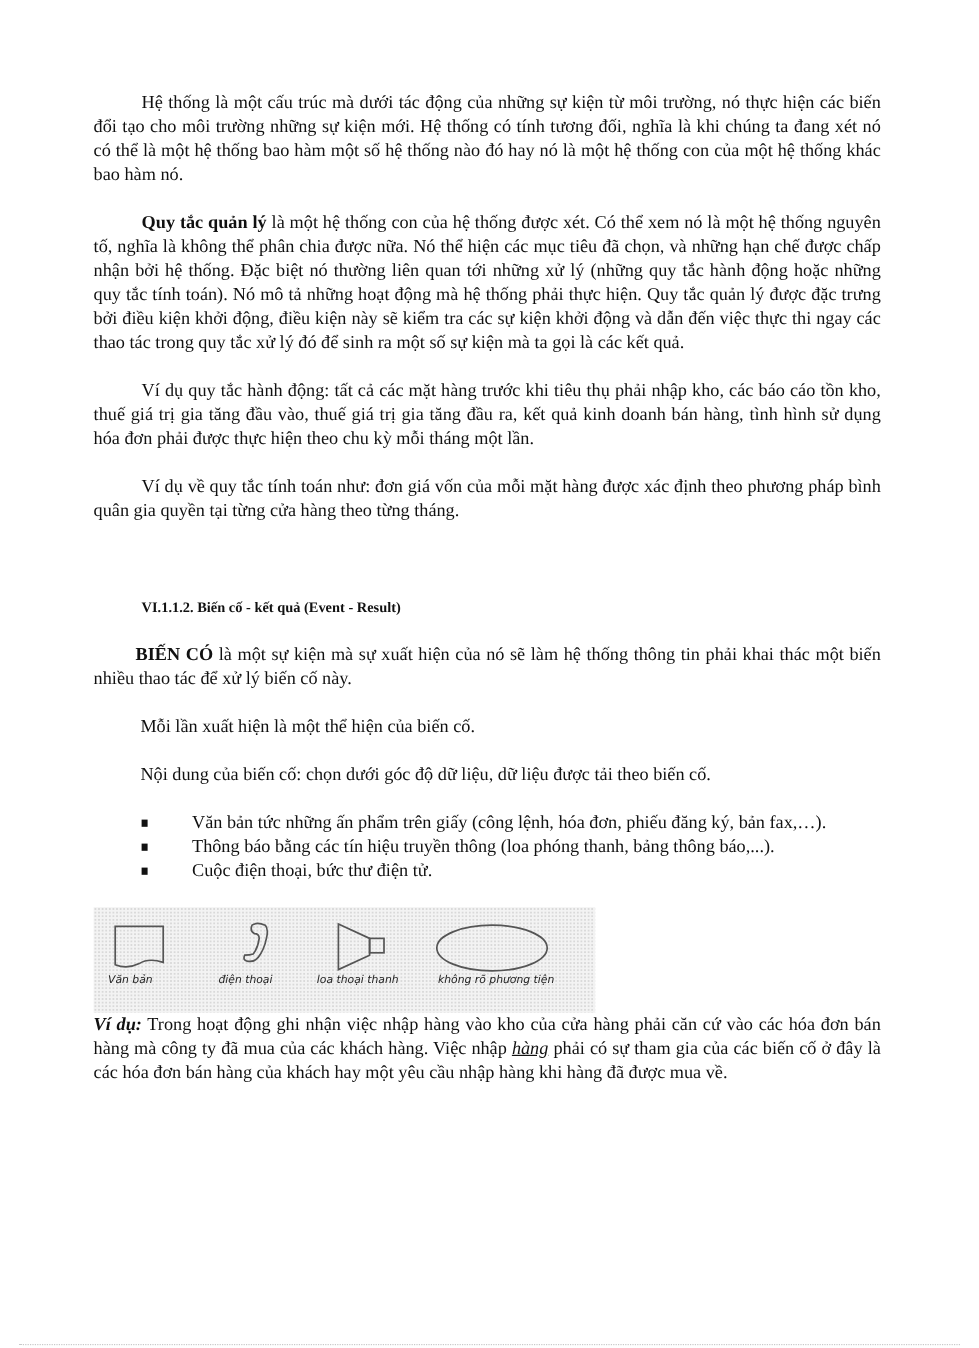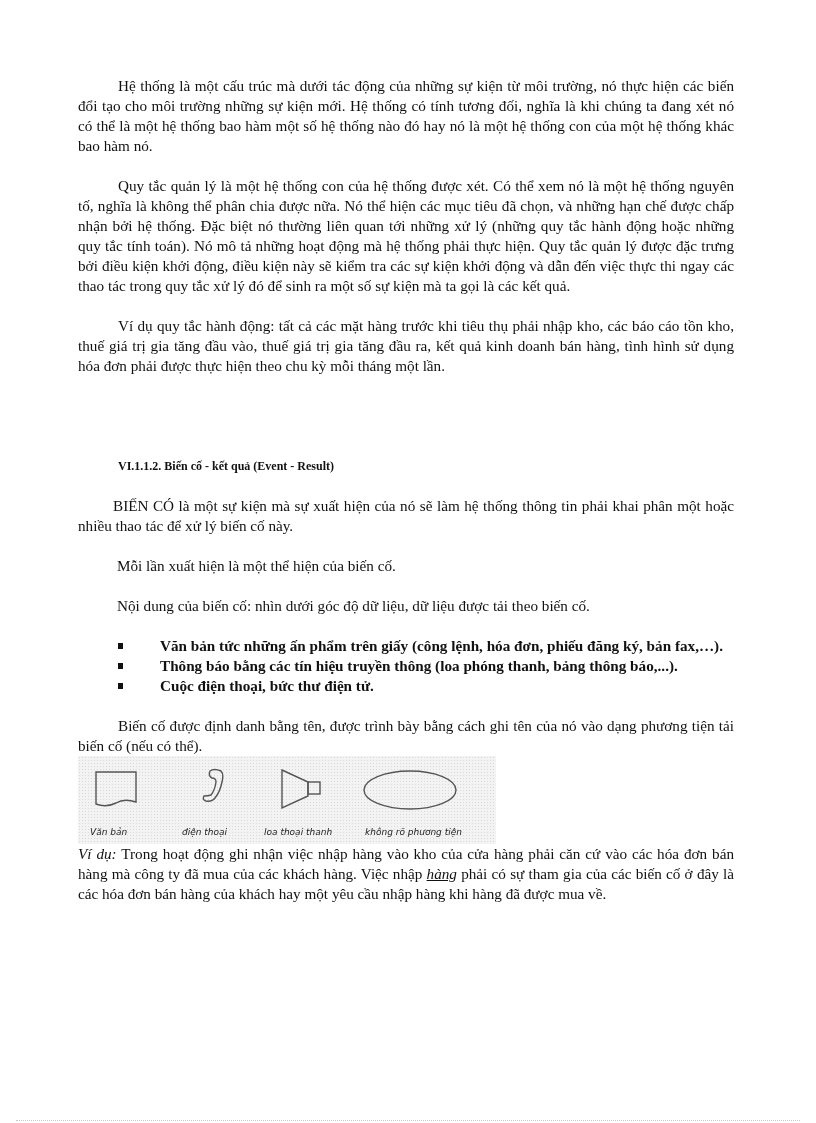--- a/index.html
+++ b/index.html
@@ -9,80 +9,80 @@
     color: #111111; font-size: 15.2px; line-height: 20px;
   }
   .page { position: absolute; left: 78px; top: 76px; width: 656px; }
   p { margin: 0; text-align: justify; }
   .indent { text-indent: 40px; }
   .gap { height: 20px; }
   .gap-lg { height: 60px; }
   .heading { font-weight: bold; padding-left: 40px; margin: 0; font-size: 12px; }
   .bienco { text-indent: 35px; }
   .para-ind { padding-left: 39px; }
-  ul.bullets { list-style: none; margin: 0; padding: 0; font-weight: bold; }
+  ul.bullets { list-style: none; margin: 0; padding: 0; }
   ul.bullets li { position: relative; padding-left: 62px; text-indent: 20px; }
   ul.bullets li .bullet {
     position: absolute; left: 40px; top: 7px; width: 5px; height: 6px; background: #111;
     text-indent: 0;
   }
   .diagram {
     position: relative; width: 418px; height: 88px; margin-top: 0;
     background-color: #f3f3f3;
     background-image: radial-gradient(#d9d9d9 0.6px, transparent 0.7px);
     background-size: 3px 3px;
   }
   .shape { position: absolute; }
   .shape-label {
-    position: absolute; top: 66px; font-family: "DejaVu Sans", sans-serif;
+    position: absolute; top: 51px; font-family: "DejaVu Sans", sans-serif;
     font-style: italic; font-size: 9px; color: #222; white-space: nowrap;
   }
   .footer-line {
     position: absolute; left: 16px; right: 16px; top: 1120px; height: 0;
     border-top: 1px dotted #c9c9c9;
   }
-  b.term { font-weight: normal; }
+  b.term { font-weight: bold; }
   i.em { font-style: italic; text-decoration: underline; }
 </style>
 </head>
 <body>
 
 <div class="page">
 
   <p class="indent">Hệ thống là một cấu trúc mà dưới tác động của những  sự kiện từ môi trường, nó thực hiện các biến đổi tạo cho môi trường những sự kiện mới. Hệ thống có tính tương đối, nghĩa là khi chúng ta đang xét nó có thể là một hệ thống bao hàm một số hệ thống nào đó hay nó là một hệ thống con của một hệ thống khác bao hàm nó.</p>
   <div class="gap"></div>
 
   <p class="indent"><b class="term">Quy tắc quản lý</b><span> là một hệ thống con của hệ thống được xét. Có thể xem nó là một hệ thống nguyên tố, nghĩa là không thể phân chia được nữa. Nó thể hiện các mục tiêu đã chọn, và những hạn chế được chấp nhận bởi hệ thống. Đặc biệt nó thường liên quan tới những xử lý (những quy tắc hành động hoặc những quy tắc tính toán). Nó mô tả những hoạt động mà hệ thống phải thực hiện. Quy tắc quản lý được đặc trưng bởi điều kiện khởi động, điều kiện này sẽ kiểm tra các sự kiện khởi động và dẫn đến việc thực thi ngay các thao tác trong quy tắc xử lý đó để sinh ra một số sự kiện mà ta gọi là các kết quả.</span></p>
   <div class="gap"></div>
 
   <p class="indent">Ví dụ quy tắc hành động: tất cả các mặt hàng trước khi tiêu thụ phải nhập kho, các báo cáo tồn kho, thuế giá trị gia tăng đầu vào, thuế giá trị gia tăng đầu ra, kết quả kinh doanh bán hàng, tình hình sử dụng hóa đơn phải được thực hiện theo chu kỳ mỗi tháng một lần.</p>
   <div class="gap"></div>
 
+  <p class="indent">Ví dụ về quy tắc tính toán như: đơn giá vốn của mỗi mặt hàng được xác định theo phương pháp bình quân gia quyền tại từng cửa hàng theo từng tháng.</p>
   <div class="gap-lg"></div>
 
   <h2 class="heading">VI.1.1.2.  Biến cố - kết quả (Event - Result)</h2>
   <div class="gap"></div>
 
-  <p class="bienco"><b class="term">BIẾN CÓ</b><span> là một sự kiện mà sự xuất hiện của nó sẽ làm hệ thống thông tin phải khai phân một hoặc nhiều thao tác để xử lý biến cố này.</span></p>
+  <p class="bienco"><b class="term">BIẾN CÓ</b><span> là một sự kiện mà sự xuất hiện của nó sẽ làm hệ thống thông tin phải khai thác một biến nhiều thao tác để xử lý biến cố này.</span></p>
   <div class="gap"></div>
 
   <p class="para-ind">Mỗi lần xuất hiện là một thể hiện của biến cố.</p>
   <div class="gap"></div>
 
-  <p class="para-ind">Nội dung của biến cố: nhìn dưới góc độ dữ liệu, dữ liệu được tải theo biến cố.</p>
+  <p class="para-ind">Nội dung của biến cố: chọn dưới góc độ dữ liệu, dữ liệu được tải theo biến cố.</p>
   <div class="gap"></div>
 
   <ul class="bullets">
     <li><span class="bullet"></span><span>Văn bản tức những ấn phẩm trên giấy (công lệnh, hóa đơn, phiếu đăng ký, bản fax,…).</span></li>
     <li><span class="bullet"></span><span>Thông báo bằng các tín hiệu truyền thông (loa phóng thanh, bảng thông báo,...).</span></li>
     <li><span class="bullet"></span><span>Cuộc điện thoại, bức thư điện tử.</span></li>
   </ul>
   <div class="gap"></div>
 
-  <p class="indent">Biến cố được định danh bằng tên, được trình bày bằng cách ghi tên của nó vào dạng phương tiện tải biến cố (nếu có thể).</p>
 
   <div class="diagram">
     <svg class="shape" style="left:16px;top:14px" width="44" height="40">
       <path d="M2,2 L42,2 L42,32 Q30,28 22,33 Q12,38 2,34 Z" fill="none" stroke="#555" stroke-width="1.4"></path>
     </svg>
     <span class="shape-label" style="left:12px">Văn bản</span>
 
     <svg class="shape" style="left:122px;top:12px" width="30" height="40">
       <path d="M10,3 Q14,0 21,3 Q24,6 22,14 Q20,24 15,30 Q12,34 6,33 Q2,32 4,28 Q8,28 11,27 Q15,22 16,14 Q16,10 12,10 Q8,8 10,3 Z" fill="none" stroke="#555" stroke-width="1.4"></path>
     </svg>

